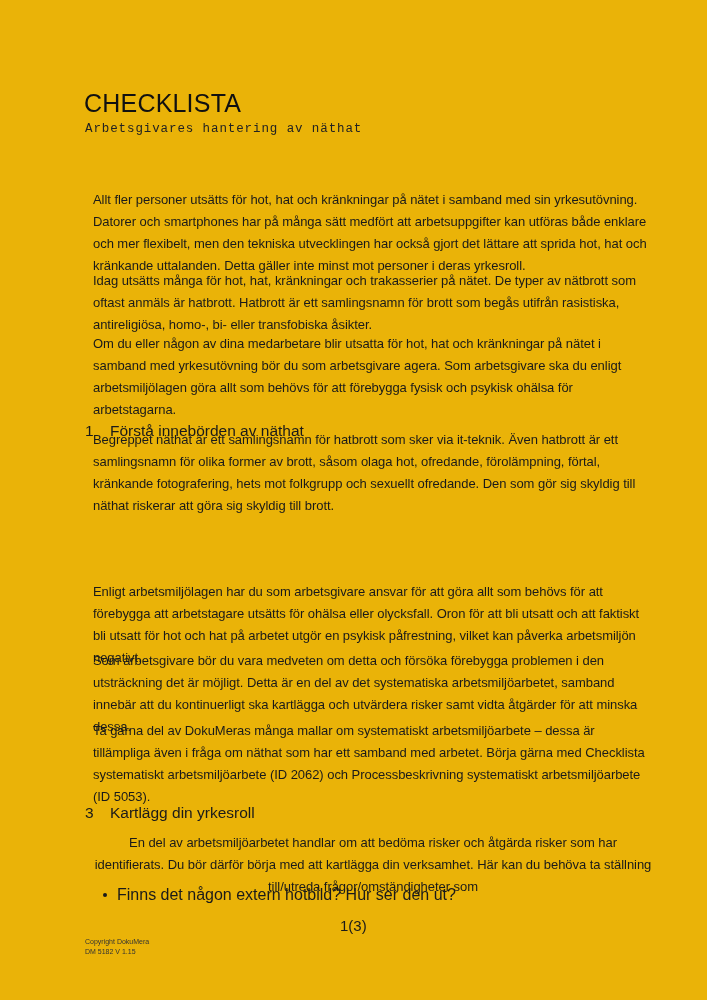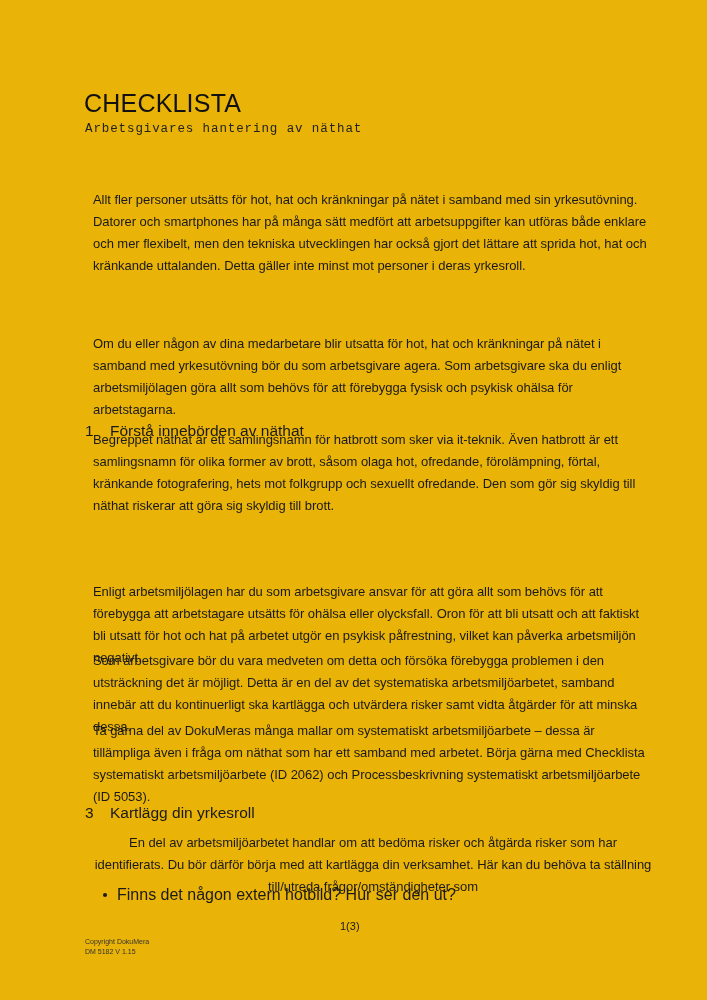--- a/index.html
+++ b/index.html
@@ -94,21 +94,21 @@
       height: 4px;
       border-radius: 50%;
       background: #1a1a1a;
       margin-right: 10px;
     }
     .page-number {
       position: absolute;
       left: 340px;
       top: 918px;
       font-family: "Liberation Sans", sans-serif;
-      font-size: 11px;
+      font-size: 15px;
       color: #1a1a1a;
       line-height: 16px;
     }
     .footer {
       position: absolute;
       left: 85px;
       top: 937px;
       font-family: "Liberation Sans", sans-serif;
       font-size: 7px;
       line-height: 10px;
@@ -117,20 +117,21 @@
   </style>
 </head>
 <body>
 
 <div class="page">
 
   <h1 class="title">CHECKLISTA</h1>
   <div class="subtitle">Arbetsgivares hantering av näthat</div>
 
   <p class="body-text" style="top:181px;">Allt fler personer utsätts för hot, hat och kränkningar på nätet i samband med sin yrkesutövning. Datorer och smartphones har på många sätt medfört att arbetsuppgifter kan utföras både enklare och mer flexibelt, men den tekniska utvecklingen har också gjort det lättare att sprida hot, hat och kränkande uttalanden. Detta gäller inte minst mot personer i deras yrkesroll.</p>
+  <p class="body-text" style="top:262px;">Idag utsätts många för hot, hat, kränkningar och trakasserier på nätet. De typer av nätbrott som oftast anmäls är hatbrott. Hatbrott är ett samlingsnamn för brott som begås utifrån rasistiska, antireligiösa, homo-, bi- eller transfobiska åsikter.</p>
   <p class="body-text" style="top:325px;">Om du eller någon av dina medarbetare blir utsatta för hot, hat och kränkningar på nätet i samband med yrkesutövning bör du som arbetsgivare agera. Som arbetsgivare ska du enligt arbetsmiljölagen göra allt som behövs för att förebygga fysisk och psykisk ohälsa för arbetstagarna.</p>
 
   <h2 class="heading" style="top:421px;">
     <span class="num">1</span><span>Förstå innebörden av näthat</span>
   </h2>
   <p class="body-text" style="top:421px;">Begreppet näthat är ett samlingsnamn för hatbrott som sker via it-teknik. Även hatbrott är ett samlingsnamn för olika former av brott, såsom olaga hot, ofredande, förolämpning, förtal, kränkande fotografering, hets mot folkgrupp och sexuellt ofredande. Den som gör sig skyldig till näthat riskerar att göra sig skyldig till brott.</p>
 
   <p class="body-text" style="top:573px;">Enligt arbetsmiljölagen har du som arbetsgivare ansvar för att göra allt som behövs för att förebygga att arbetstagare utsätts för ohälsa eller olycksfall. Oron för att bli utsatt och att faktiskt bli utsatt för hot och hat på arbetet utgör en psykisk påfrestning, vilket kan påverka arbetsmiljön negativt.</p>
   <p class="body-text" style="top:642px;">Som arbetsgivare bör du vara medveten om detta och försöka förebygga problemen i den utsträckning det är möjligt. Detta är en del av det systematiska arbetsmiljöarbetet, samband innebär att du kontinuerligt ska kartlägga och utvärdera risker samt vidta åtgärder för att minska dessa.</p>
   <p class="body-text" style="top:712px;">Ta gärna del av DokuMeras många mallar om systematiskt arbetsmiljöarbete – dessa är tillämpliga även i fråga om näthat som har ett samband med arbetet. Börja gärna med Checklista systematiskt arbetsmiljöarbete (ID 2062) och Processbeskrivning systematiskt arbetsmiljöarbete (ID 5053).</p>

